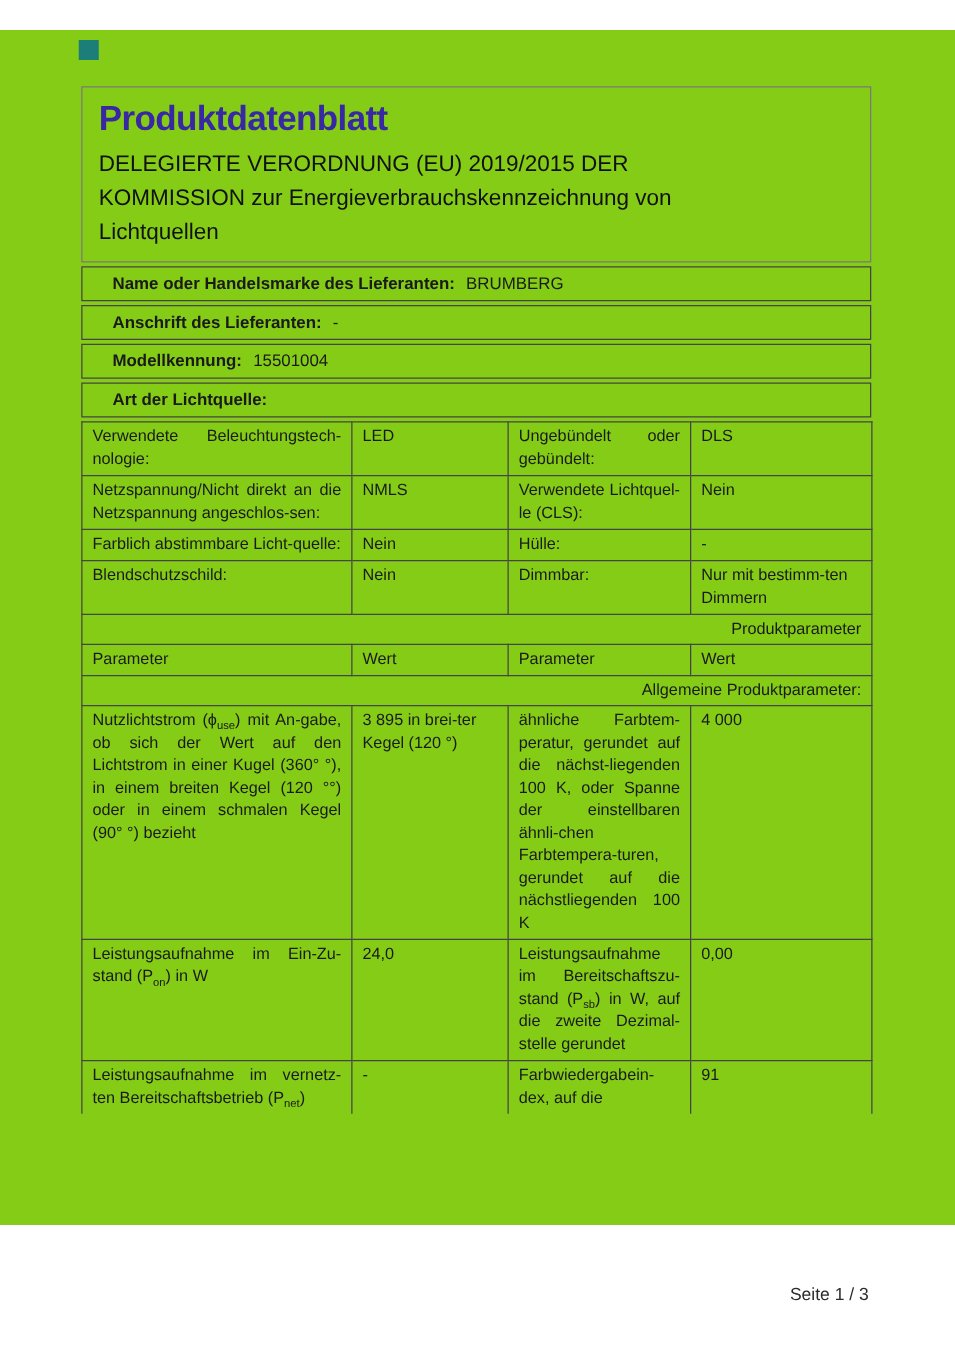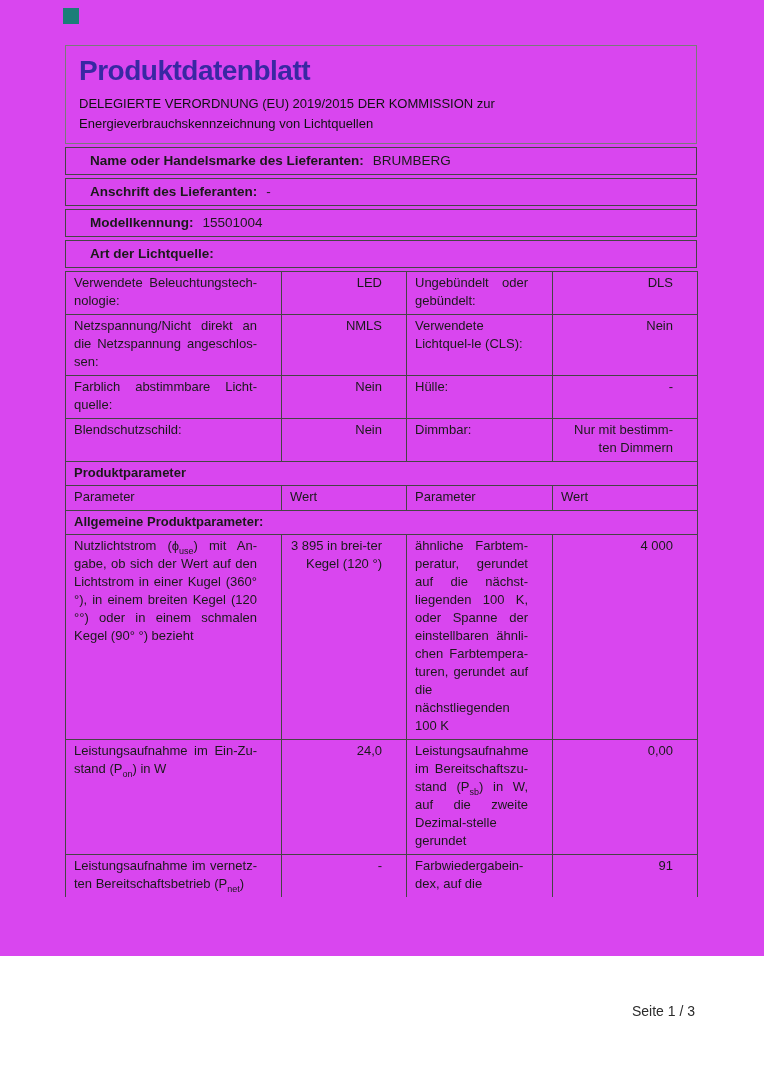--- a/index.html
+++ b/index.html
@@ -3,68 +3,68 @@
 <meta charset="utf-8">
 <style>
   * { box-sizing: border-box; margin: 0; padding: 0; }
   html, body {
     width: 764px; height: 1080px;
     background: #ffffff;
     overflow: hidden;
     font-family: "Liberation Sans", sans-serif;
     color: #1a1a1a;
   }
-  .page { position: relative; width: 764px; height: 956px; background: #d946ef; }
+  .page { position: relative; width: 764px; height: 956px; background: #84cc16; margin-top: 24px; }
 
   .corner-marker {
     position: absolute; left: 63px; top: 8px;
     width: 16px; height: 16px; background: #1b7e78;
   }
 
   .sheet { position: absolute; left: 65px; top: 45px; width: 632px; }
 
   .title-box {
     border: 1px solid #7a7a7a;
     padding: 9px 13px 10px 13px;
   }
   .doc-title {
     font-size: 28px; font-weight: 700; letter-spacing: -0.5px;
     margin-bottom: 7px;
   }
   .doc-subtitle {
-    font-size: 13px; line-height: 1.5; max-width: 530px; color: #111;
+    font-size: 18px; line-height: 1.5; max-width: 530px; color: #111;
   }
 
   .supplier-row {
     border: 1px solid #454545;
     margin-top: 3px;
     padding: 4px 10px 5px 24px;
     font-size: 13.5px; line-height: 17px;
   }
   .supplier-label { font-weight: 700; }
   .supplier-value { font-weight: 400; margin-left: 9px; }
 
   table.product-table {
     width: 100%;
     margin-top: 3px;
     border-collapse: collapse;
     table-layout: fixed;
   }
   table.product-table td {
     border: 1px solid #454545;
     font-size: 13px; line-height: 18px;
-    padding: 2px 24px 4px 8px;
+    padding: 2px 8px 4px 8px;
     vertical-align: top;
     overflow: hidden;
   }
   td.c0, td.c2 { text-align: justify; text-align-last: left; }
-  td.c1, td.c3 { text-align: right; }
+  td.c1, td.c3 { text-align: left; }
   tr.header-row td { text-align: left; text-align-last: left; font-weight: 400; }
   tr.section-row td {
-    text-align: left; font-weight: 700; padding: 2px 8px 3px 8px;
+    text-align: right; font-weight: 400; padding: 2px 8px 3px 8px;
   }
   tr.cut-row td { border-bottom: none; }
   .pgap { display: block; height: 9px; }
   sub { font-size: 9px; line-height: 0; }
 
   .page-footer {
     position: absolute; top: 1003px; right: 69px;
     font-size: 14px; color: #2b2b2b;
   }
 </style>

